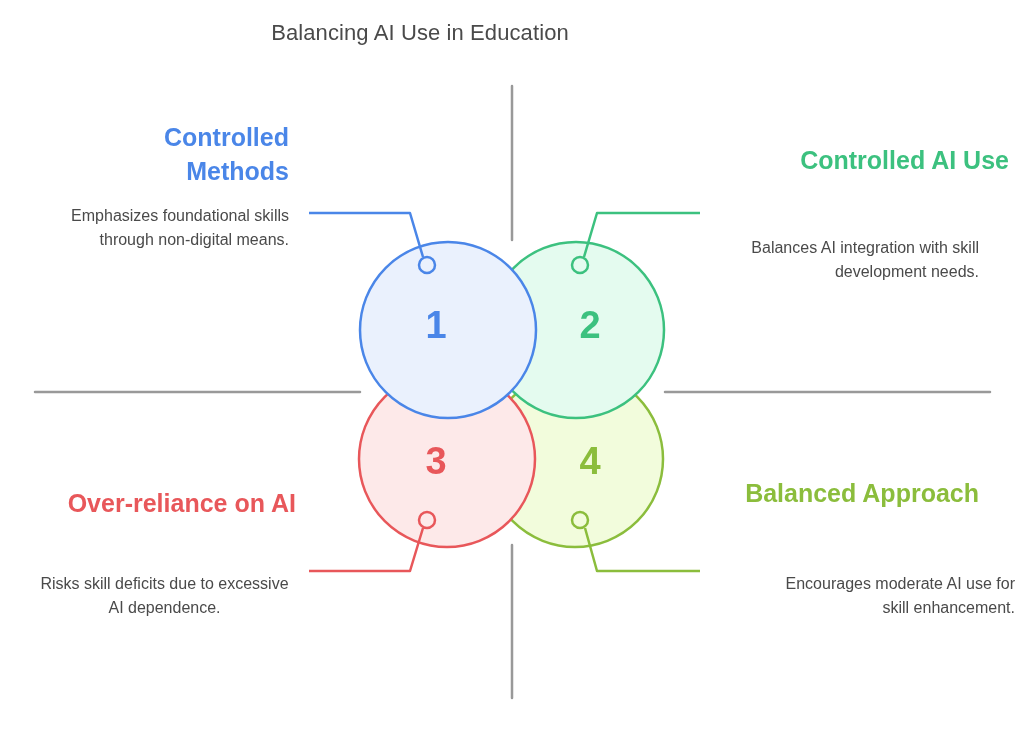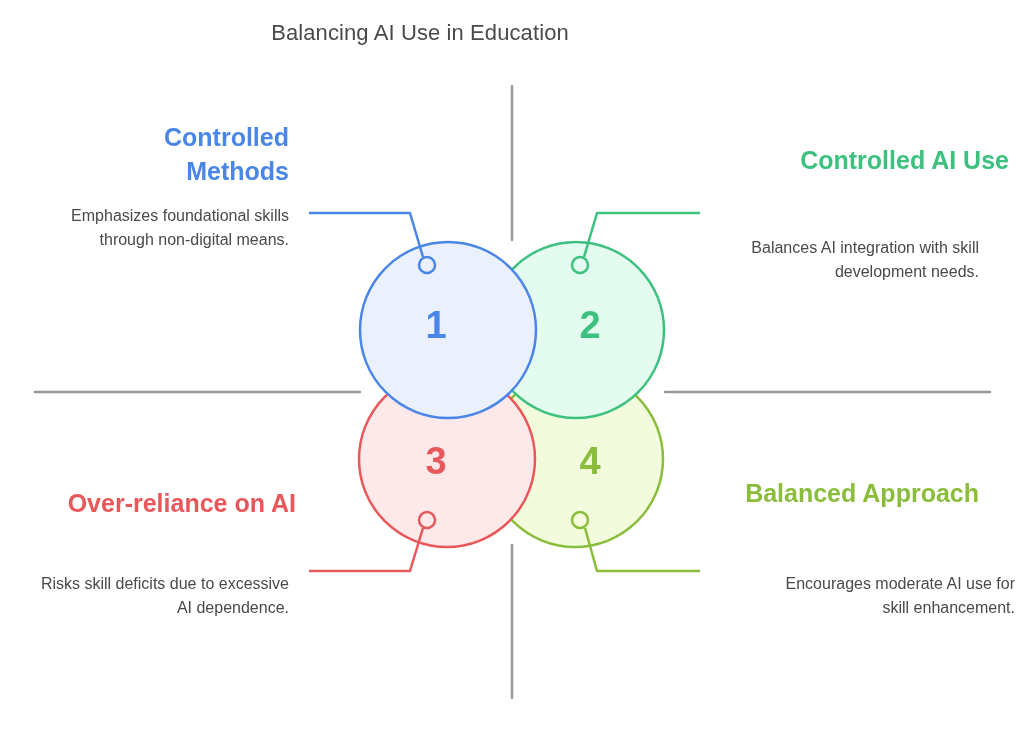--- a/index.html
+++ b/index.html
@@ -49,21 +49,21 @@
     .right-align { text-align: right; }
     .left-align { text-align: right; }
 
     #h1 { left: 60px; top: 120px; width: 229px; color: #4a86e8; }
     #d1 { left: 60px; top: 204px; width: 229px; }
 
     #h2 { left: 719px; top: 143px; width: 290px; color: #3cc17f; }
     #d2 { left: 719px; top: 204px; width: 260px; margin-top: 32px; }
 
     #h3 { left: 47px; top: 486px; width: 249px; color: #e8575a; }
-    #d3 { left: 40px; top: 572px; width: 249px; }
+    #d3 { left: 40px; top: 572px; width: 249px; text-align: center; }
 
     #h4 { left: 719px; top: 476px; width: 260px; color: #8bbd3c; }
     #d4 { left: 719px; top: 572px; width: 260px; margin-left: 36px; }
 
     .num {
       font-family: "Liberation Sans", sans-serif;
       font-weight: bold;
       font-size: 38px;
     }
   </style>

